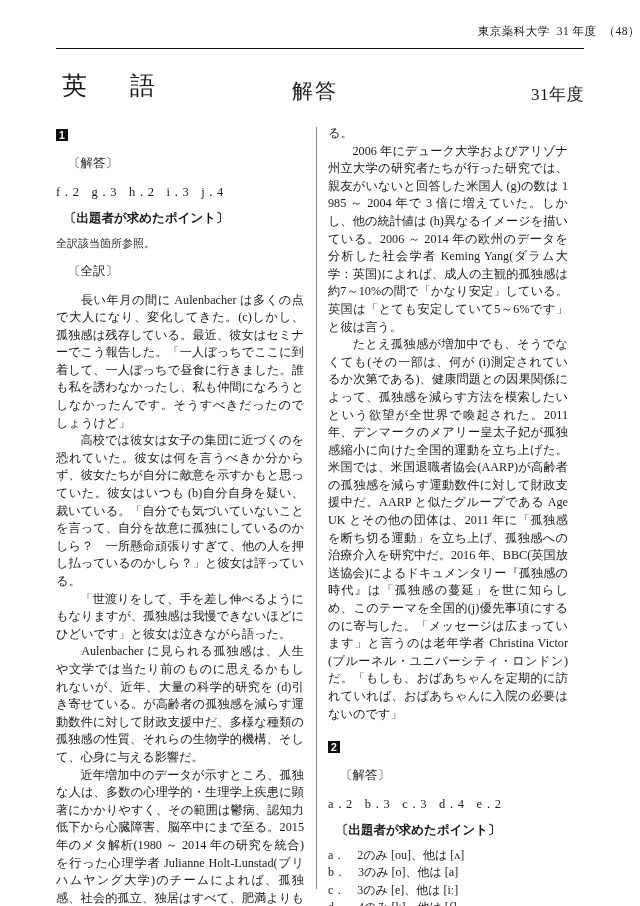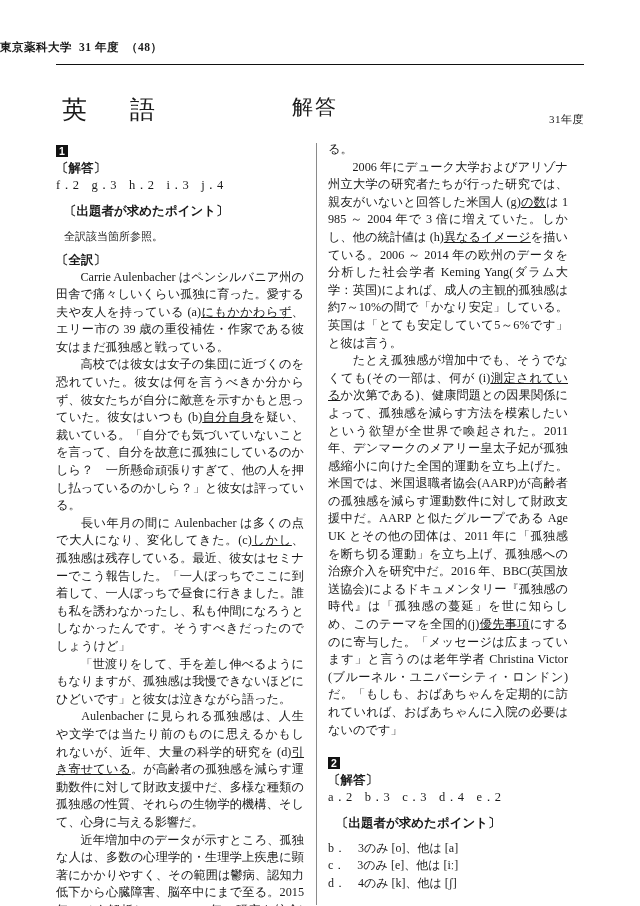--- a/index.html
+++ b/index.html
@@ -19,60 +19,59 @@
   .page {
     width: 640px;
     height: 906px;
     box-sizing: border-box;
     padding: 0;
     position: relative;
   }
 
   
   .runhead {
-    text-align: left;
+    text-align: right;
     font-size: 11.5px;
     letter-spacing: 0.5px;
-    padding-top: 40px;
+    padding-top: 24px;
     color: #1a1a1a;
     white-space: nowrap;
-    font-weight: bold;
   }
   .runhead .rh-sep { display: inline-block; width: 7px; }
   .rule-top {
     margin: 9px 56px 0 56px;
     border-top: 1.6px solid #111;
   }
 
   
   .title-block {
     position: relative;
     height: 76px;
     margin: 0 56px;
   }
   .subject {
     position: absolute;
     left: 6px;
-    top: 28px;
+    top: 20px;
     font-size: 25px;
     letter-spacing: 9px;
     font-family: "Liberation Serif", "DejaVu Serif", serif;
   }
   .doc-kind {
     position: absolute;
     left: 236px;
     top: 28px;
     font-size: 21px;
     letter-spacing: 2px;
   }
   .doc-year {
     position: absolute;
     right: 0px;
-    top: 47px;
-    font-size: 11px;
+    top: 34px;
+    font-size: 17px;
     letter-spacing: 0.5px;
     margin-left: 25px;
   }
 
   
   .columns {
     position: relative;
     margin: 0 56px;
     display: flex;
     gap: 0;
@@ -105,42 +104,41 @@
     height: 12px;
     text-align: center;
     margin: 0 0 1px 0;
     vertical-align: middle;
   }
   .sec-badge-row { margin: 0 0 1px 0; }
 
   .lbl {
     font-size: 12.5px;
     line-height: 17px;
-    margin: 0;
+    margin: 12px;
     letter-spacing: 0px;
-    font-weight: bold;
   }
   .lbl-bold {
     font-size: 12.5px;
     line-height: 17px;
     margin: 8px;
     font-weight: bold;
   }
 
   .ans-row {
     font-size: 12.5px;
     line-height: 17.5px;
     margin: 0;
     white-space: nowrap;
   }
 
   .note-small {
     font-size: 11px;
     line-height: 16px;
-    margin: 8px;
+    margin: 0;
     color: #2a2a2a;
   }
 
   .point-row {
     font-size: 12px;
     line-height: 17.5px;
     margin: 0;
     white-space: nowrap;
   }
 
@@ -149,21 +147,21 @@
     font-size: 12.2px;
     line-height: 17.6px;
     margin: 0;
     text-align: justify;
     text-justify: inter-character;
     text-indent: 1em;
     word-break: break-all;
     letter-spacing: 0px;
   }
   p.body.noindent { text-indent: 0; }
-  p.body .u { text-decoration: underline; }
+  p.body .u { }
   p.body .mk { }
 </style>
 </head>
 <body>
 
 <div class="page">
 
   <div class="runhead">
     <span>東京薬科大学</span><span class="rh-sep"></span><span>31 年度</span><span class="rh-sep"></span><span>（48）</span>
   </div>
@@ -183,23 +181,22 @@
       <div class="sec-block">
         <div class="sec-badge-row">
           <span class="sec-badge">1</span>
         </div>
         <div class="lbl">〔解答〕</div>
         <div class="ans-row">f．2　g．3　h．2　i．3　j．4</div>
         <div class="lbl-bold">〔出題者が求めたポイント〕</div>
         <div class="note-small">全訳該当箇所参照。</div>
         <div class="lbl">〔全訳〕</div>
         <div id="trans-left">
-            <p class="body"><span>　Carrie Aulenbacher はペンシルバニア州の田舎で痛々しいくらい孤独に育った。愛する夫や友人を持っている </span><span class="mk">(a)</span><span class="u">にもかかわらず</span><span>、エリー市の 39 歳の重役補佐・作家である彼女はまだ孤独感と戦っている。</span></p>
+            <p class="body"><span>　長い年月の間に Aulenbacher は多くの点で大人になり、変化してきた。</span><span class="mk">(c)</span><span class="u">しかし</span><span>、孤独感は残存している。最近、彼女はセミナーでこう報告した。「一人ぼっちでここに到着して、一人ぼっちで昼食に行きました。誰も私を誘わなかったし、私も仲間になろうとしなかったんです。そうすべきだったのでしょうけど」</span></p>
             <p class="body"><span>　高校では彼女は女子の集団に近づくのを恐れていた。彼女は何を言うべきか分からず、彼女たちが自分に敵意を示すかもと思っていた。彼女はいつも </span><span class="mk">(b)</span><span class="u">自分自身</span><span>を疑い、裁いている。「自分でも気づいていないことを言って、自分を故意に孤独にしているのかしら？　一所懸命頑張りすぎて、他の人を押し払っているのかしら？」と彼女は評っている。</span></p>
-            <p class="body"><span>　長い年月の間に Aulenbacher は多くの点で大人になり、変化してきた。</span><span class="mk">(c)</span><span class="u">しかし</span><span>、孤独感は残存している。最近、彼女はセミナーでこう報告した。「一人ぼっちでここに到着して、一人ぼっちで昼食に行きました。誰も私を誘わなかったし、私も仲間になろうとしなかったんです。そうすべきだったのでしょうけど」</span></p>
             <p class="body"><span>　「世渡りをして、手を差し伸べるようにもなりますが、孤独感は我慢できないほどにひどいです」と彼女は泣きながら語った。</span></p>
             <p class="body"><span>　Aulenbacher に見られる孤独感は、人生や文学では当たり前のものに思えるかもしれないが、近年、大量の科学的研究を </span><span class="mk">(d)</span><span class="u">引き寄せている</span><span>。が高齢者の孤独感を減らす運動数件に対して財政支援中だ、多様な種類の孤独感の性質、それらの生物学的機構、そして、心身に与える影響だ。</span></p>
             <p class="body"><span>　近年増加中のデータが示すところ、孤独な人は、多数の心理学的・生理学上疾患に顕著にかかりやすく、その範囲は鬱病、認知力低下から心臓障害、脳卒中にまで至る。2015 年のメタ解析(1980 ～ 2014 年の研究を統合)を行った心理学者 Julianne Holt-Lunstad(ブリハムヤング大学)のチームによれば、孤独感、社会的孤立、独居はすべて、肥満よりもはるかに高く、早期死亡率の高さと </span></p>
           </div>
       </div>
 
     </div>
 
     <div class="col col-right">
 
@@ -210,20 +207,21 @@
         </div>
 
       <div class="sec-block" style="margin-top:14px;">
         <div class="sec-badge-row">
           <span class="sec-badge">2</span>
         </div>
         <div class="lbl">〔解答〕</div>
         <div class="ans-row">a．2　b．3　c．3　d．4　e．2</div>
         <div class="lbl-bold">〔出題者が求めたポイント〕</div>
         <div id="pts-2">
+            <div class="point-row">a．　2のみ [ou]、他は [ʌ]</div>
             <div class="point-row">b．　3のみ [o]、他は [a]</div>
             <div class="point-row">c．　3のみ [e]、他は [iː]</div>
             <div class="point-row">d．　4のみ [k]、他は [ʃ]</div>
           </div>
       </div>
 
     </div>
   </div>
 
 </div>

